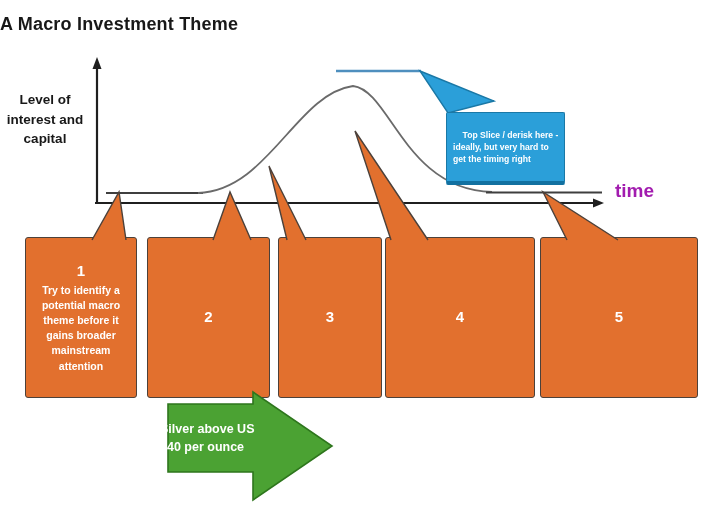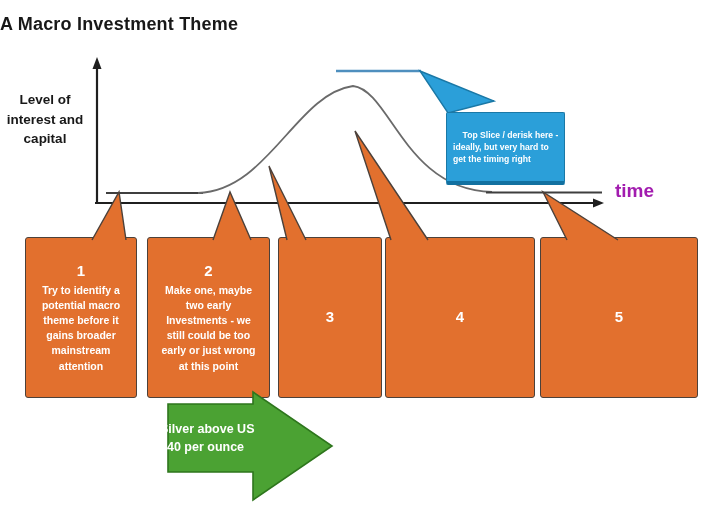--- a/index.html
+++ b/index.html
@@ -86,26 +86,20 @@
     <div class="num">1</div>
     <div class="body">Try to identify a
 potential macro
 theme before it
 gains broader
 mainstream
 attention</div>
   </div>
   <div class="step s2">
     <div class="num">2</div>
-    <div class="body">Make one, maybe
-two early
-Investments - we
-still could be too
-early or just wrong
-at this point</div>
   </div>
   <div class="step s3">
     <div class="num">3</div>
   </div>
   <div class="step s4">
     <div class="num">4</div>
   </div>
   <div class="step s5">
     <div class="num">5</div>
   </div>

